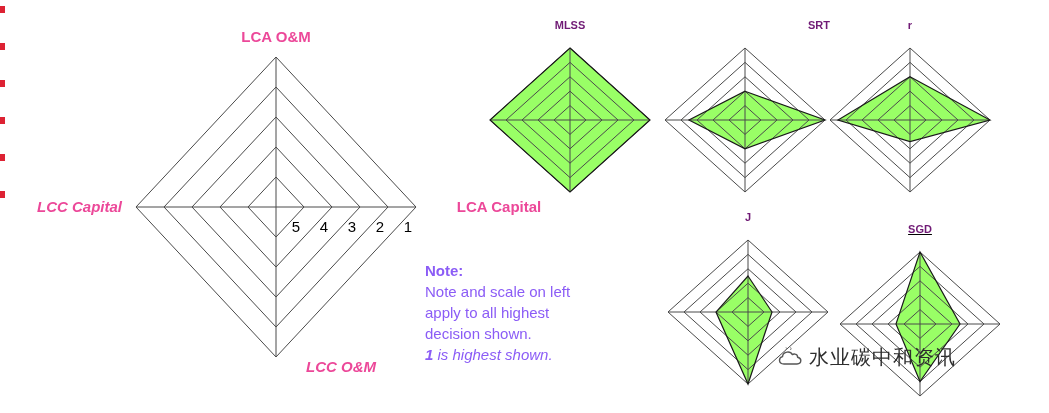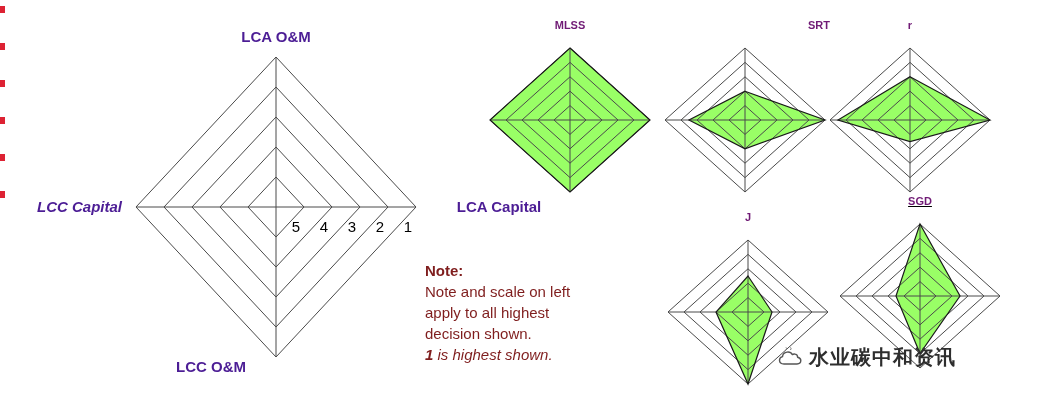--- a/index.html
+++ b/index.html
@@ -5,35 +5,35 @@
   * { margin:0; padding:0; box-sizing:border-box; }
   body { background:#ffffff; font-family:"Liberation Sans","DejaVu Sans",sans-serif; color:#000; }
   .canvas { position:relative; width:1049px; height:413px; background:#fff; overflow:hidden; }
 
   .edge-marks { position:absolute; left:0; top:6px; width:5px; height:215px;
     background:repeating-linear-gradient(to bottom, #dd2233 0 7px, transparent 7px 37px); }
 
   .main-chart { position:absolute; left:130px; top:50px; width:292px; height:315px; }
   .main-chart svg { display:block; }
 
-  .axis-label { position:absolute; font-weight:bold; font-size:15px; line-height:17px; color:#4c1d95; }
+  .axis-label { position:absolute; font-weight:bold; font-size:15px; line-height:17px; color:#ec4899; }
   .ringlab { position:absolute; top:168px; width:20px; text-align:center; font-size:15px; color:#000; }
 
   .small-chart { position:absolute; width:170px; text-align:center; }
   .small-title { font-weight:bold; font-size:11px; height:26px; line-height:22px; color:#701a75; }
   .small-chart svg { display:block; }
 
-  .note { position:absolute; left:425px; top:260px; width:215px; font-size:15px; line-height:21px; color:#7f1d1d; }
+  .note { position:absolute; left:425px; top:260px; width:215px; font-size:15px; line-height:21px; color:#8b5cf6; }
   .note .t { font-weight:bold; }
   .note i { font-style:italic; }
   .note b { font-weight:bold; font-style:italic; }
 
   .watermark { position:absolute; left:776px; top:344px; display:flex; align-items:center; gap:5px; }
   .wm-icon { display:inline-flex; }
-  .wm-text { font-size:20px; letter-spacing:1px; color:#2e2e2e; font-weight:700; }
+  .wm-text { font-size:20px; letter-spacing:1px; color:#2e2e2e; font-weight:400; }
 </style>
 </head>
 <body>
 
 <div class="canvas">
 
   <div class="edge-marks"></div>
 
   <div class="main-chart">
     <svg width="292" height="315">
@@ -49,21 +49,21 @@
         <span class="ringlab" style="left: 156px;">5</span>
         <span class="ringlab" style="left: 184px;">4</span>
         <span class="ringlab" style="left: 212px;">3</span>
         <span class="ringlab" style="left: 240px;">2</span>
         <span class="ringlab" style="left: 268px;">1</span>
       </div>
   </div>
 
   <div class="axis-label" style="left:176px; top:28px; width:200px; text-align:center;">LCA O&amp;M</div>
   <div class="axis-label" style="left:424px; top:198px; width:150px; text-align:center;">LCA Capital</div>
-  <div class="axis-label" style="left:176px; top:358px; width:200px; text-align:left;">LCC O&amp;M</div>
+  <div class="axis-label" style="left:176px; top:358px; width:200px; text-align:right;font-style:italic;">LCC O&amp;M</div>
   <div class="axis-label" style="left:8px; top:198px; width:114px; text-align:right;font-style:italic;">LCC Capital</div>
 
   <div class="note">
     <div class="t">Note:</div>
     <div>Note and scale on left</div>
     <div>apply to all highest</div>
     <div>decision shown.</div>
     <div><b>1</b><i> is highest shown.</i></div>
   </div>
 
@@ -116,21 +116,21 @@
         <polygon points="85,65.6 101,80 85,94.4 69,80" fill="none" stroke="#4a4a4a" stroke-width="1"></polygon>
         <polygon points="85,51.2 117,80 85,108.8 53,80" fill="none" stroke="#4a4a4a" stroke-width="1"></polygon>
         <polygon points="85,36.8 133,80 85,123.2 37,80" fill="none" stroke="#4a4a4a" stroke-width="1"></polygon>
         <polygon points="85,22.4 149,80 85,137.6 21,80" fill="none" stroke="#4a4a4a" stroke-width="1"></polygon>
         <polygon points="85,8 165,80 85,152 5,80" fill="none" stroke="#4a4a4a" stroke-width="1"></polygon>
         <line x1="85" y1="8" x2="85" y2="152" stroke="#4a4a4a" stroke-width="1"></line>
         <line x1="5" y1="80" x2="165" y2="80" stroke="#4a4a4a" stroke-width="1"></line>
         <polygon points="85,44 109,80 85,152 53,80" fill="none" stroke="#1a1a1a" stroke-width="1.2"></polygon>
       </svg>
   </div>
-  <div class="small-chart" style="left:835px; top:190px;text-decoration:underline;">
+  <div class="small-chart" style="left:835px; top:218px;text-decoration:underline;">
     <div class="small-title">SGD</div>
     <svg width="170" height="160">
         <polygon points="85,8 125,80 85,137.6 61,80" fill="#99ff66" stroke="none"></polygon>
         <polygon points="85,65.6 101,80 85,94.4 69,80" fill="none" stroke="#4a4a4a" stroke-width="1"></polygon>
         <polygon points="85,51.2 117,80 85,108.8 53,80" fill="none" stroke="#4a4a4a" stroke-width="1"></polygon>
         <polygon points="85,36.8 133,80 85,123.2 37,80" fill="none" stroke="#4a4a4a" stroke-width="1"></polygon>
         <polygon points="85,22.4 149,80 85,137.6 21,80" fill="none" stroke="#4a4a4a" stroke-width="1"></polygon>
         <polygon points="85,8 165,80 85,152 5,80" fill="none" stroke="#4a4a4a" stroke-width="1"></polygon>
         <line x1="85" y1="8" x2="85" y2="152" stroke="#4a4a4a" stroke-width="1"></line>
         <line x1="5" y1="80" x2="165" y2="80" stroke="#4a4a4a" stroke-width="1"></line>

